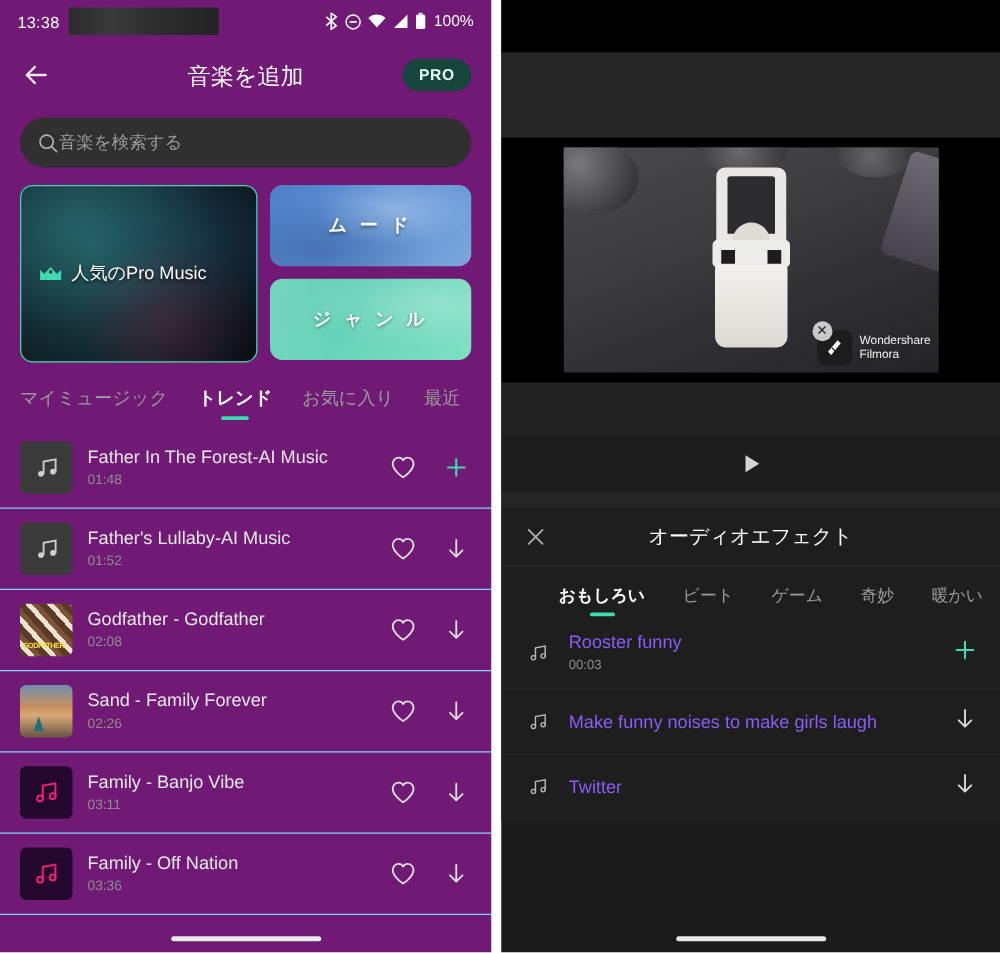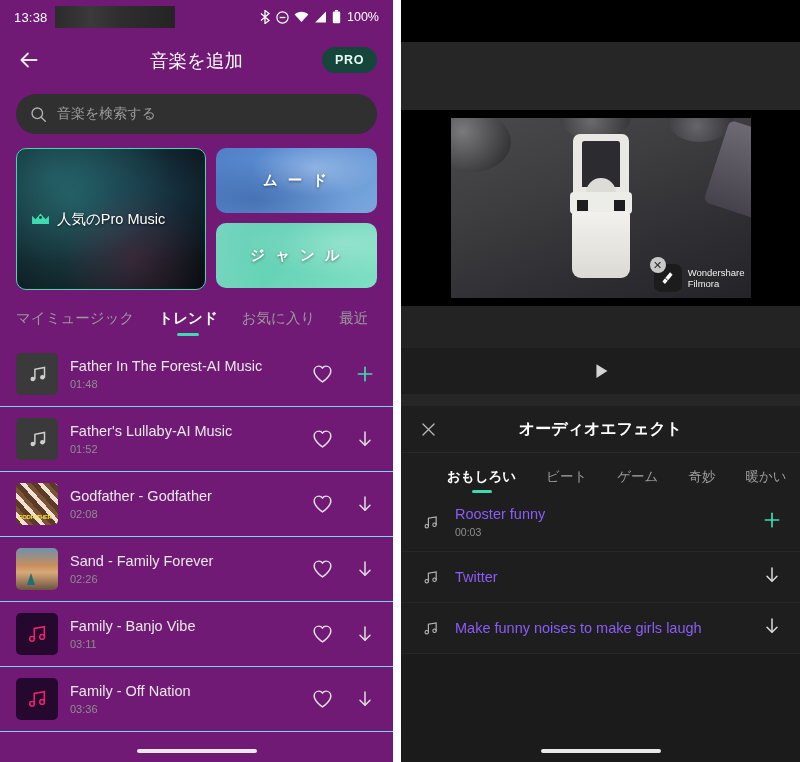--- a/index.html
+++ b/index.html
@@ -16,21 +16,21 @@
   .sb-right{margin-left:auto;display:flex;align-items:center;gap:5px;}
   .sb-right svg{display:block;}
   .batt-pct{font-size:12.5px;margin-left:1px;}
 
   .header{height:52px;display:flex;align-items:center;padding:0 16px;position:relative;}
   .back-arrow{width:26px;height:26px;color:#e9e9e9;cursor:pointer;}
   .header-title{position:absolute;left:0;right:0;text-align:center;color:#fff;font-size:18.5px;font-weight:500;pointer-events:none;}
   .pro-badge{margin-left:auto;background:#16453c;color:#e6fff6;font-size:12.5px;font-weight:700;
     letter-spacing:.6px;padding:6px 13px;border-radius:14px;z-index:2;}
 
-  .searchbar{margin:8px 16px 0;height:40px;background:#303030;border-radius:20px;display:flex;align-items:center;padding:0 14px;gap:10px;}
+  .searchbar{margin:8px 16px 0;height:40px;background:#303030;border-radius:20px;display:flex;align-items:center;padding:0 14px;}
   .searchbar .ph{color:#9a9a9a;font-size:14px;}
 
   .cards{display:flex;gap:10px;margin:14px 16px 0;}
   .card-big{position:relative;flex:0 0 188px;height:140px;border-radius:10px;border:1px solid #3ddcb0;overflow:hidden;
     background:radial-gradient(circle at 30% 35%,#1d4f52 0%,#16363c 35%,#0e1c22 70%,#080c10 100%);}
   .card-big .haze{position:absolute;inset:0;
     background:radial-gradient(ellipse at 62% 78%,rgba(190,40,90,.22) 0%,rgba(0,0,0,0) 45%),
                radial-gradient(ellipse at 20% 20%,rgba(60,160,170,.28) 0%,rgba(0,0,0,0) 55%),
                radial-gradient(ellipse at 80% 30%,rgba(40,90,130,.25) 0%,rgba(0,0,0,0) 50%);}
   .card-big .label{position:absolute;left:14px;top:50%;transform:translateY(-50%);display:flex;align-items:center;gap:7px;
@@ -101,21 +101,21 @@
     font-size:11px;display:flex;align-items:center;justify-content:center;line-height:1;z-index:3;cursor:pointer;}
   .wm-logo{position:relative;width:28px;height:28px;border-radius:7px;background:#1c1c1c;display:flex;align-items:center;justify-content:center;}
   .wm-txt{color:#f0f0f0;font-size:9.5px;line-height:1.18;}
   .r-strip{height:42px;background:#232323;}
   .playrow{height:46px;background:#1d1d1d;display:flex;align-items:center;justify-content:center;cursor:pointer;}
   .r-sep{height:12px;background:#262626;}
 
   .sheet{background:#1e1e1e;}
   .sheet-head{height:46px;display:flex;align-items:center;padding:0 18px;position:relative;border-bottom:1px solid #2a2a2a;}
   .sheet-x{color:#b4b4b4;cursor:pointer;}
-  .sheet-title{position:absolute;left:0;right:0;text-align:center;color:#fff;font-size:16px;font-weight:700;pointer-events:none;}
+  .sheet-title{position:absolute;left:0;right:0;text-align:center;color:#fff;font-size:16px;font-weight:400;pointer-events:none;}
   .etabs{display:flex;align-items:flex-end;padding:10px 18px 0;gap:30px;height:30px;margin-left:28px;}
   .etab{color:#9b9b9b;font-size:13.5px;white-space:nowrap;position:relative;padding-bottom:7px;cursor:pointer;}
   .etab.active{color:#fff;font-weight:700;}
   .etab.active::after{content:"";position:absolute;left:50%;transform:translateX(-50%);bottom:0;width:20px;height:3px;background:#3ddcb0;border-radius:2px;}
 
   .efx{display:flex;align-items:center;padding:13px 18px;gap:14px;border-bottom:1px solid #272727;}
   .efx-ic{width:22px;flex:0 0 22px;display:flex;align-items:center;justify-content:center;color:#b9b9b9;}
   .efx-info{flex:1;min-width:0;}
   .efx-title{color:#8b5cf6;font-size:14.5px;white-space:nowrap;overflow:hidden;text-overflow:ellipsis;}
   .efx-dur{color:#8e8e8e;font-size:10.5px;margin-top:4px;}
@@ -425,40 +425,40 @@
 
         <div class="efx">
           <div class="efx-ic">
             <svg width="17" height="17" viewBox="0 0 24 24">
               <path d="M9 17V6L20 4V15" stroke="currentColor" stroke-width="1.6" fill="none" stroke-linecap="round"></path>
               <circle cx="6.7" cy="17.2" r="2.4" stroke="currentColor" stroke-width="1.5" fill="none"></circle>
               <circle cx="17.7" cy="15.2" r="2.4" stroke="currentColor" stroke-width="1.5" fill="none"></circle>
             </svg>
           </div>
           <div class="efx-info">
-            <div class="efx-title">Twitter</div>
+            <div class="efx-title">Make funny noises to make girls laugh</div>
           </div>
           <div class="efx-act">
             <svg class="dl" width="20" height="20" viewBox="0 0 24 24" fill="none">
               <line x1="12" y1="3.5" x2="12" y2="19" stroke="#dcdcdc" stroke-width="1.8" stroke-linecap="round"></line>
               <path d="M6 13.5L12 19.5L18 13.5" stroke="#dcdcdc" stroke-width="1.8" stroke-linecap="round" stroke-linejoin="round"></path>
             </svg>
           </div>
         </div>
 
         <div class="efx">
           <div class="efx-ic">
             <svg width="17" height="17" viewBox="0 0 24 24">
               <path d="M9 17V6L20 4V15" stroke="currentColor" stroke-width="1.6" fill="none" stroke-linecap="round"></path>
               <circle cx="6.7" cy="17.2" r="2.4" stroke="currentColor" stroke-width="1.5" fill="none"></circle>
               <circle cx="17.7" cy="15.2" r="2.4" stroke="currentColor" stroke-width="1.5" fill="none"></circle>
             </svg>
           </div>
           <div class="efx-info">
-            <div class="efx-title">Make funny noises to make girls laugh</div>
+            <div class="efx-title">Twitter</div>
           </div>
           <div class="efx-act">
             <svg class="dl" width="20" height="20" viewBox="0 0 24 24" fill="none">
               <line x1="12" y1="3.5" x2="12" y2="19" stroke="#dcdcdc" stroke-width="1.8" stroke-linecap="round"></line>
               <path d="M6 13.5L12 19.5L18 13.5" stroke="#dcdcdc" stroke-width="1.8" stroke-linecap="round" stroke-linejoin="round"></path>
             </svg>
           </div>
         </div>
 
       </div>

